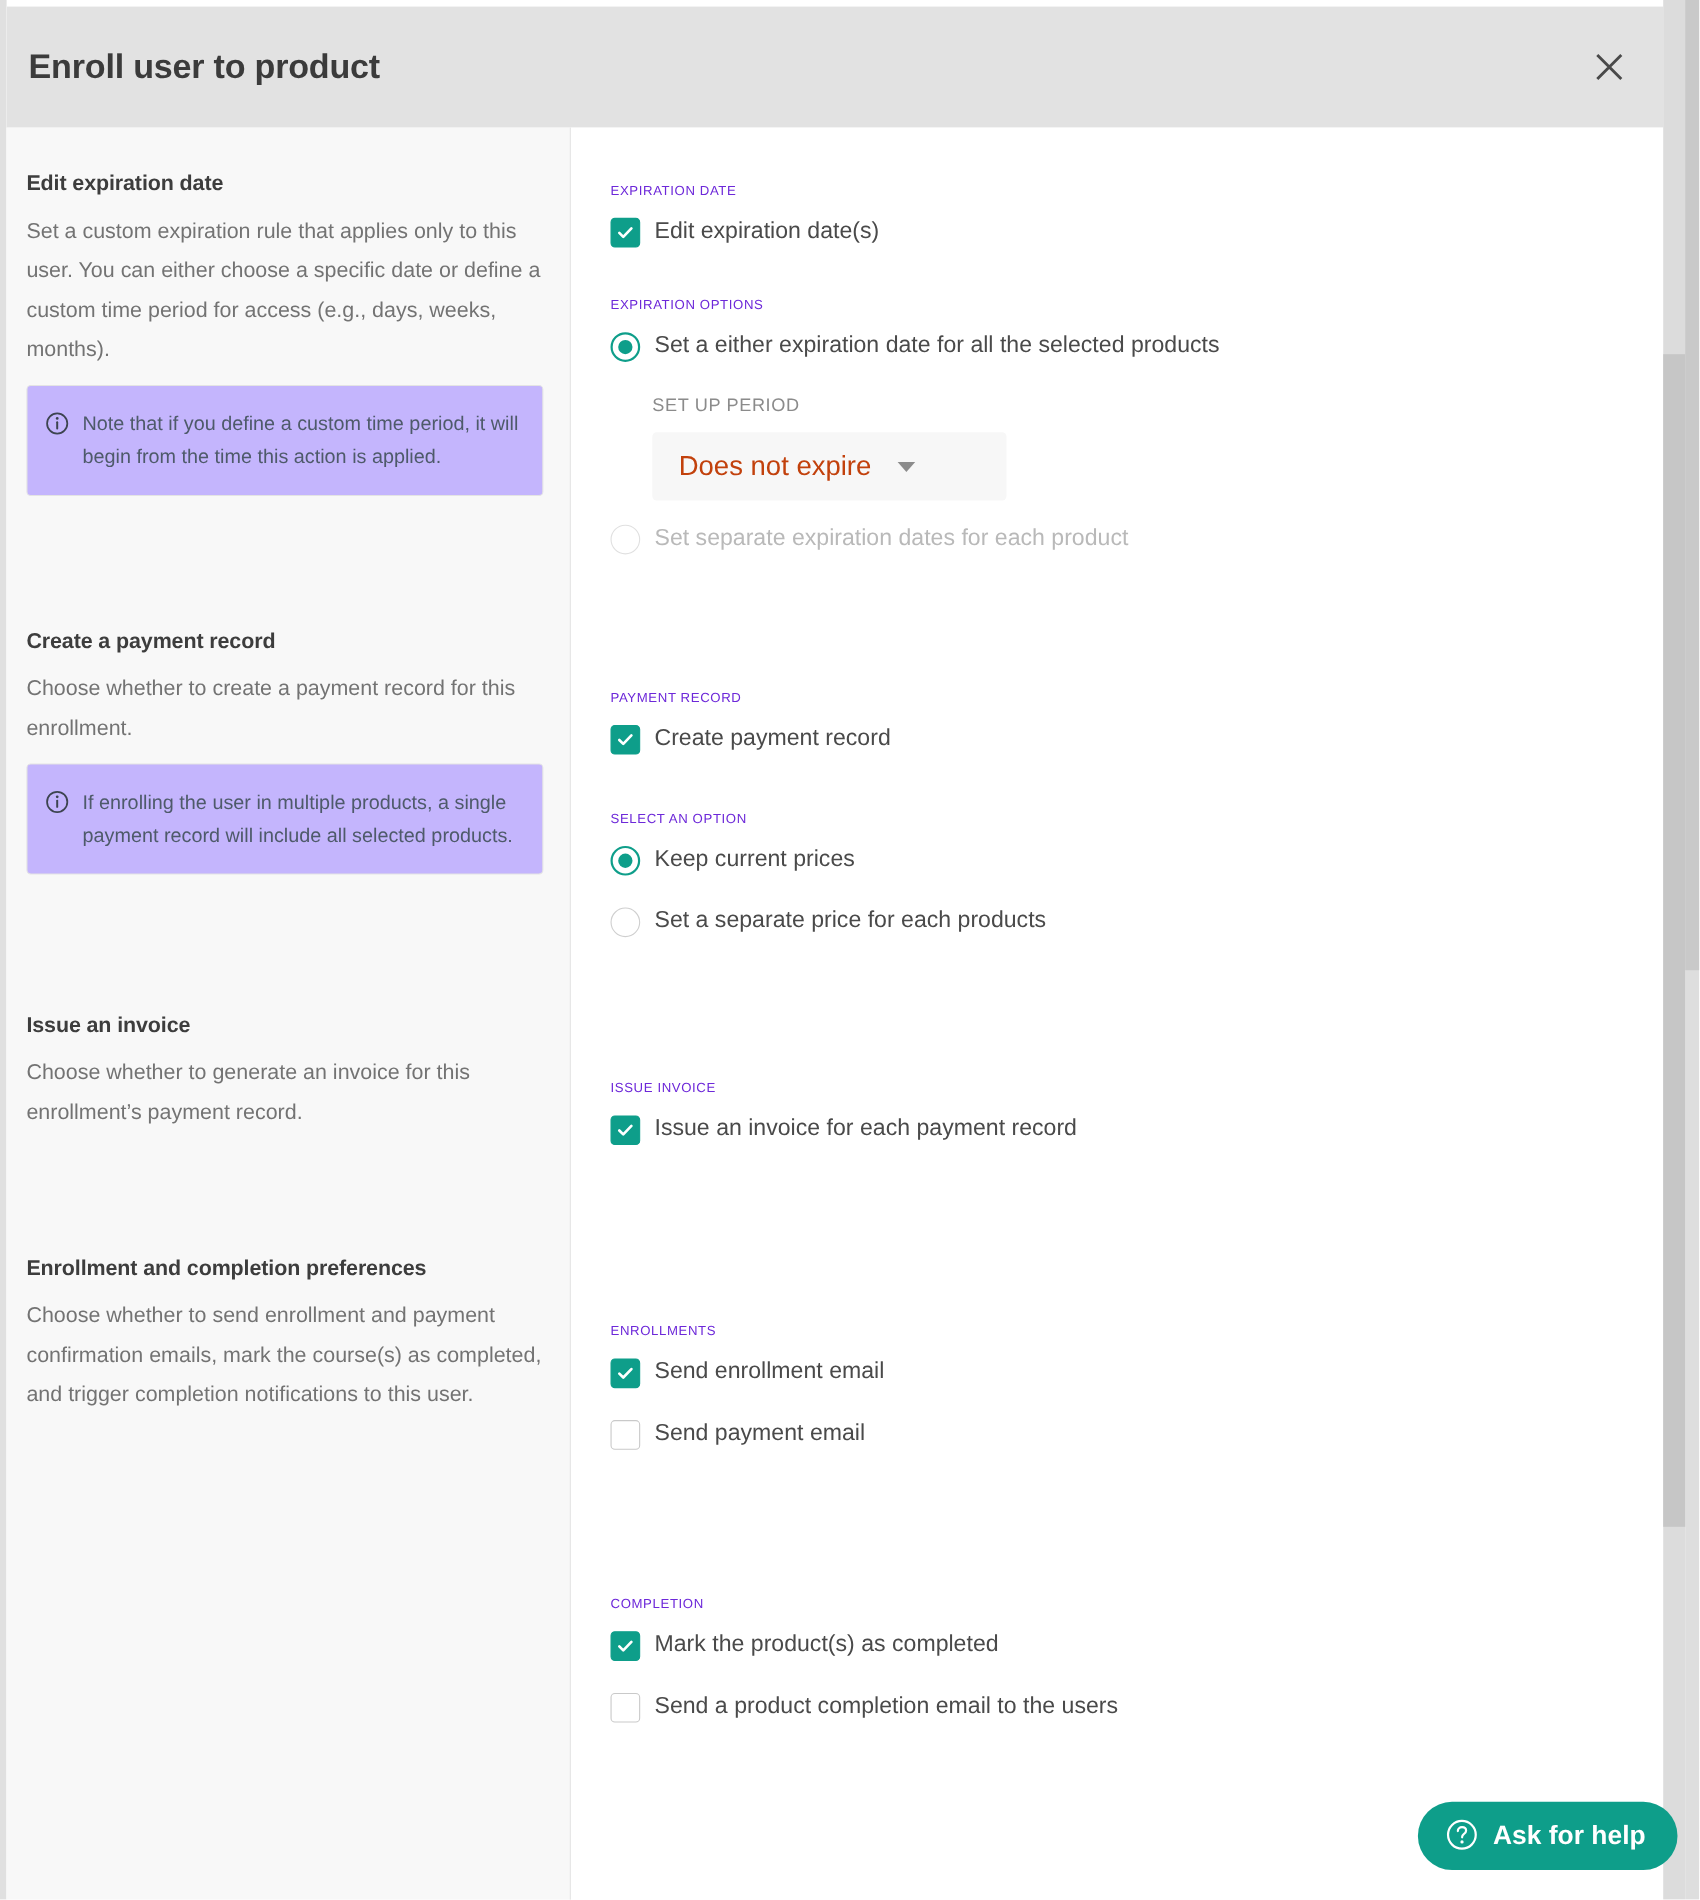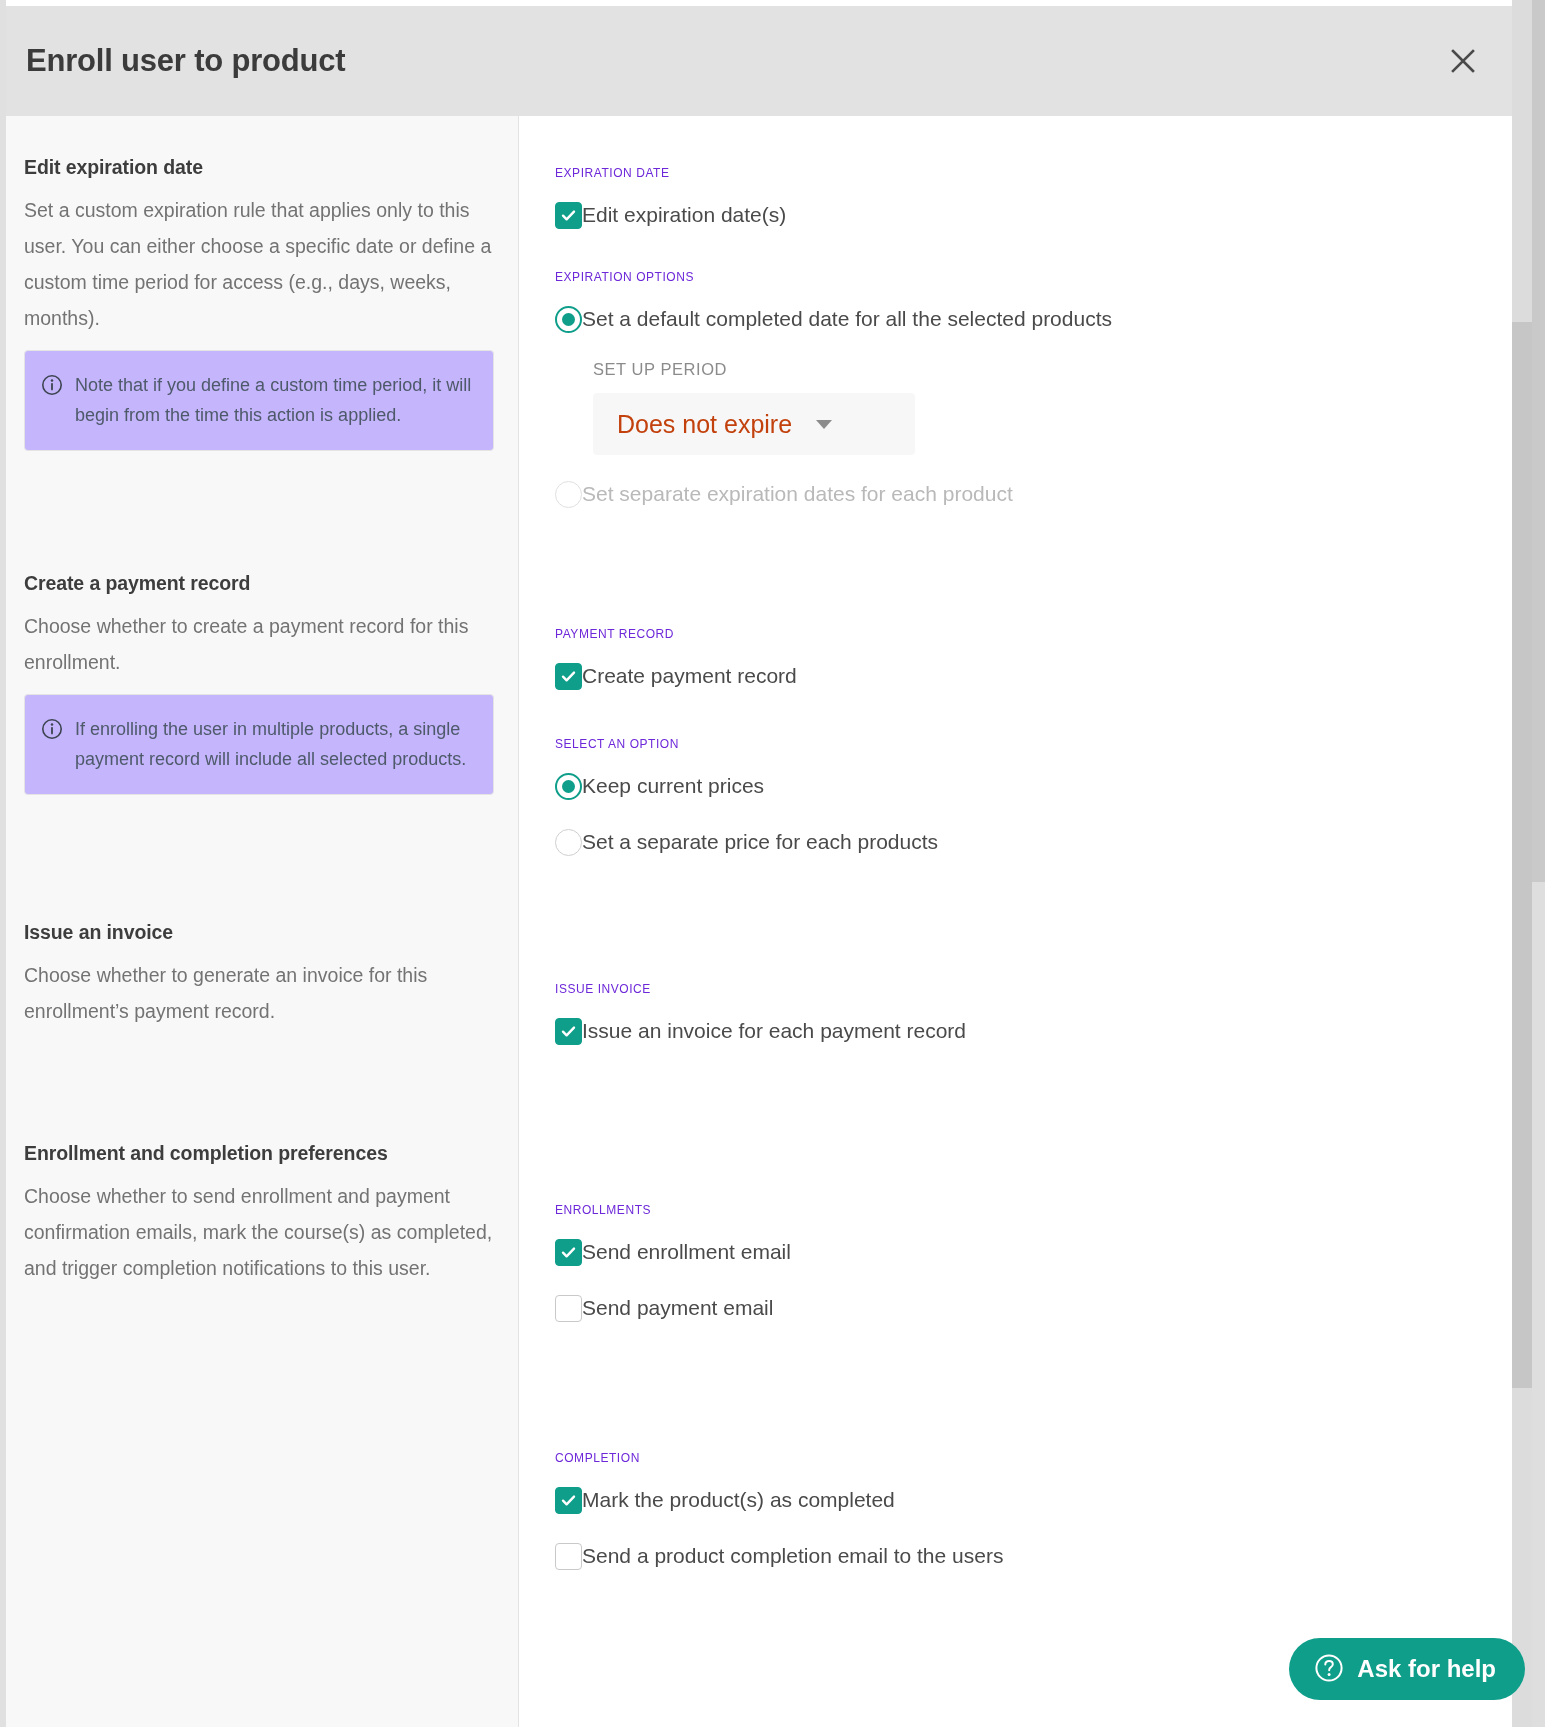--- a/index.html
+++ b/index.html
@@ -124,21 +124,21 @@
   .group-label {
     font-size: 12px;
     letter-spacing: 0.55px;
     color: #6d28d9;
     font-weight: 400;
     text-transform: uppercase;
     margin-bottom: 18px;
   }
   .opt-row {
     display: flex;
-    align-items: center;
+    gap: 13px;
     min-height: 34px;
   }
   .opt-label {
     font-size: 21px;
     color: #4a4a4a;
   }
   .opt-label.disabled { color: #b9b9b9; }
 
   
   .cb {
@@ -346,21 +346,21 @@
             </svg>
           </span>
           <span class="opt-label">Edit expiration date(s)</span>
         </div>
 
         <div class="sec-gap-1"></div>
 
         <div class="group-label">EXPIRATION OPTIONS</div>
         <div class="opt-row">
           <span class="rb on"></span>
-          <span class="opt-label">Set a default completed date for all the selected products</span>
+          <span class="opt-label">Set a either expiration date for all the selected products</span>
         </div>
 
         <div class="sub-block">
           <div class="sub-label">SET UP PERIOD</div>
           <div class="select-box">
             <span class="select-value">Does not expire</span>
             <span class="select-caret"></span>
           </div>
         </div>
 

